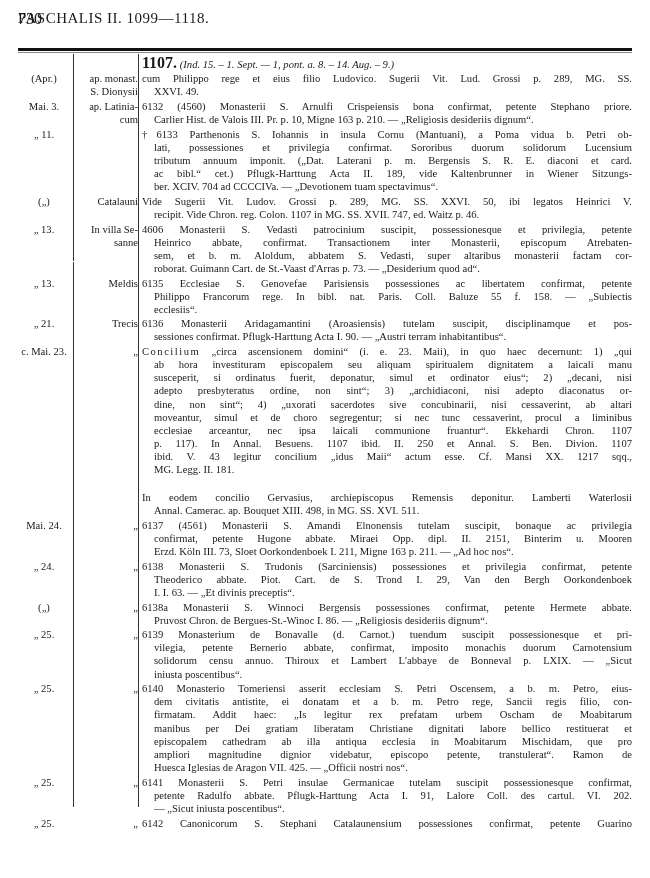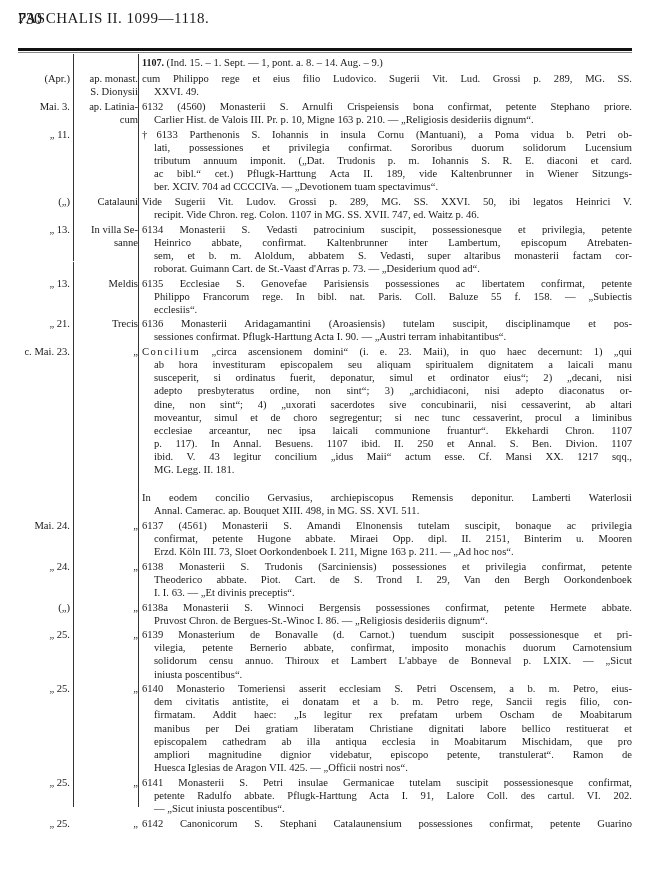--- a/index.html
+++ b/index.html
@@ -6,28 +6,28 @@
   body { width:650px; height:878px; position:relative; overflow:hidden;
          font-family:"DejaVu Serif", "Liberation Serif", serif; color:#1a1a1a; }
   .page-header { position:absolute; top:10px; left:18px; width:614px; height:30px; }
   .page-number { position:absolute; left:0; top:0; font-size:16px; font-family:Liberation Serif, serif; }
   .running-head { position:absolute; left:0; right:0; top:0; text-align:left; font-size:15px; letter-spacing:0.5px; font-family:"Liberation Serif", serif; }
   .rule { position:absolute; left:18px; width:614px; top:48px; height:3px; background:#111; }
   .rule2 { position:absolute; left:18px; width:614px; top:52px; height:1px; background:#888; }
   .table { position:absolute; left:18px; top:54px; width:614px; }
   .vline { position:absolute; width:1px; background:#333; top:54px; }
   .row { position:absolute; left:0; width:614px; font-size:10.6px; line-height:13.1px; font-family:"Liberation Serif", serif; }
-  .date { position:absolute; left:0; width:52px; text-align:right; }
+  .date { position:absolute; left:0; width:52px; text-align:center; }
   .place { position:absolute; left:58px; width:62px; text-align:right; }
   .text { position:absolute; left:124px; width:490px; text-align:justify; }
   .text .line { display:block; white-space:nowrap; text-align:justify; text-align-last:justify; }
   .text .line.indent { padding-left:12px; }
   .text .line.last { text-align-last:left; }
-  .year-head .yr { font-weight:bold; font-size:10px; }
-  .year-head .it { }
+  .year-head .yr { font-weight:bold; font-size:16px; }
+  .year-head .it { font-style:italic; }
   .spaced { letter-spacing:1.5px; }
 </style>
 </head>
 <body>
 
 <div class="page-header">
   <span class="page-number">730</span>
   <div class="running-head">PASCHALIS II.  1099—1118.</div>
 </div>
 <div class="rule"></div>
@@ -66,21 +66,21 @@
         <span class="line">6132 (4560) Monasterii S. Arnulfi Crispeiensis bona confirmat, petente Stephano priore.</span>
         <span class="line indent last">Carlier Hist. de Valois III. Pr. p. 10, Migne 163 p. 210. — „Religiosis desideriis dignum“.</span>
       </div>
     </div>
     <div class="row" style="top: 73.6px;">
       <div class="date">„  11.</div>
       <div class="place"></div>
       <div class="text">
         <span class="line">†6133 Parthenonis S. Iohannis in insula Cornu (Mantuani), a Poma vidua b. Petri ob-</span>
         <span class="line indent">lati, possessiones et privilegia confirmat.  Sororibus duorum solidorum Lucensium</span>
-        <span class="line indent">tributum annuum imponit.  („Dat. Trudonis p. m. Iohannis S. R. E. diaconi et card.</span>
+        <span class="line indent">tributum annuum imponit.  („Dat. Laterani p. m. Bergensis S. R. E. diaconi et card.</span>
         <span class="line indent">ac bibl.“ cet.)  Pflugk-Harttung Acta II. 189, vide Kaltenbrunner in Wiener Sitzungs-</span>
         <span class="line indent last">ber. XCIV. 704 ad CCCCIVa. — „Devotionem tuam spectavimus“.</span>
       </div>
     </div>
     <div class="row" style="top: 140.7px;">
       <div class="date">(„)</div>
       <div class="place">
         <div>Catalauni</div>
       </div>
       <div class="text">
@@ -88,22 +88,22 @@
         <span class="line indent last">recipit.  Vide Chron. reg. Colon. 1107 in MG. SS. XVII. 747, ed. Waitz p. 46.</span>
       </div>
     </div>
     <div class="row" style="top: 168.5px;">
       <div class="date">„  13.</div>
       <div class="place">
         <div>In villa Se-</div>
         <div>sanne</div>
       </div>
       <div class="text">
-        <span class="line">6134 Monasterii S. Vedasti patrocinium suscipit, possessionesque et privilegia, petente</span>
-        <span class="line indent">Heinrico abbate, confirmat.  Kaltenbrunner inter Lambertum, episcopum Atrebaten-</span>
+        <span class="line">4606 Monasterii S. Vedasti patrocinium suscipit, possessionesque et privilegia, petente</span>
+        <span class="line indent">Heinrico abbate, confirmat.  Transactionem inter Monasterii, episcopum Atrebaten-</span>
         <span class="line indent">sem, et b. m. Aloldum, abbatem S. Vedasti, super altaribus monasterii factam cor-</span>
         <span class="line indent last">roborat.  Guimann Cart. de St.-Vaast d'Arras p. 73. — „Desiderium quod ad“.</span>
       </div>
     </div>
     <div class="row" style="top: 222.5px;">
       <div class="date">„  13.</div>
       <div class="place">
         <div>Meldis</div>
       </div>
       <div class="text">

